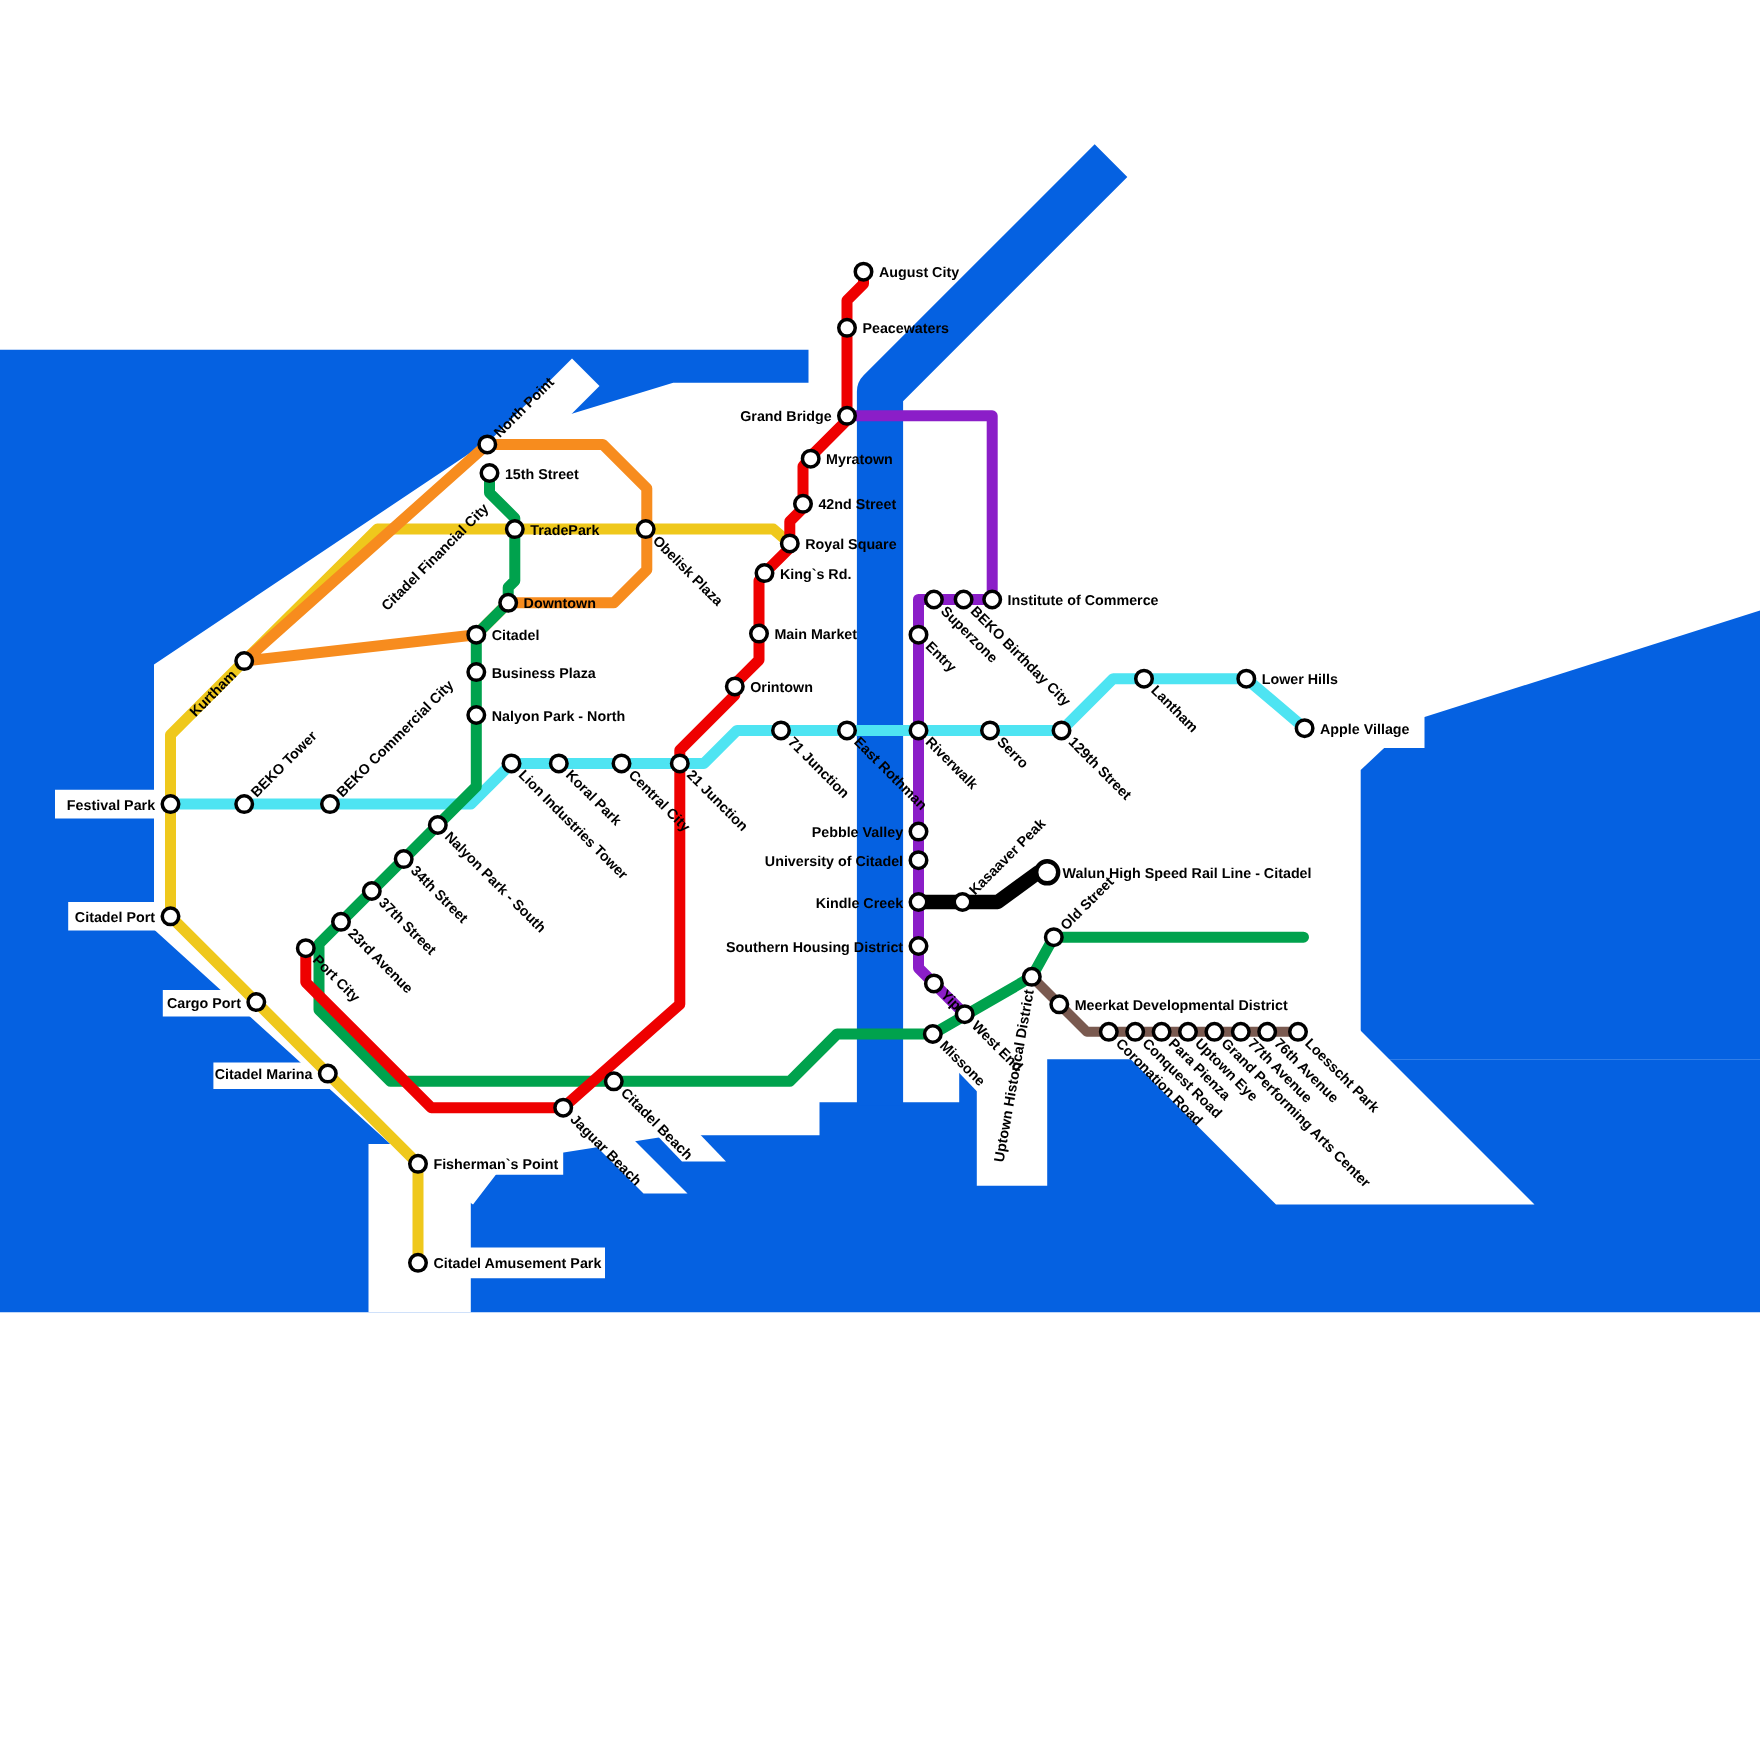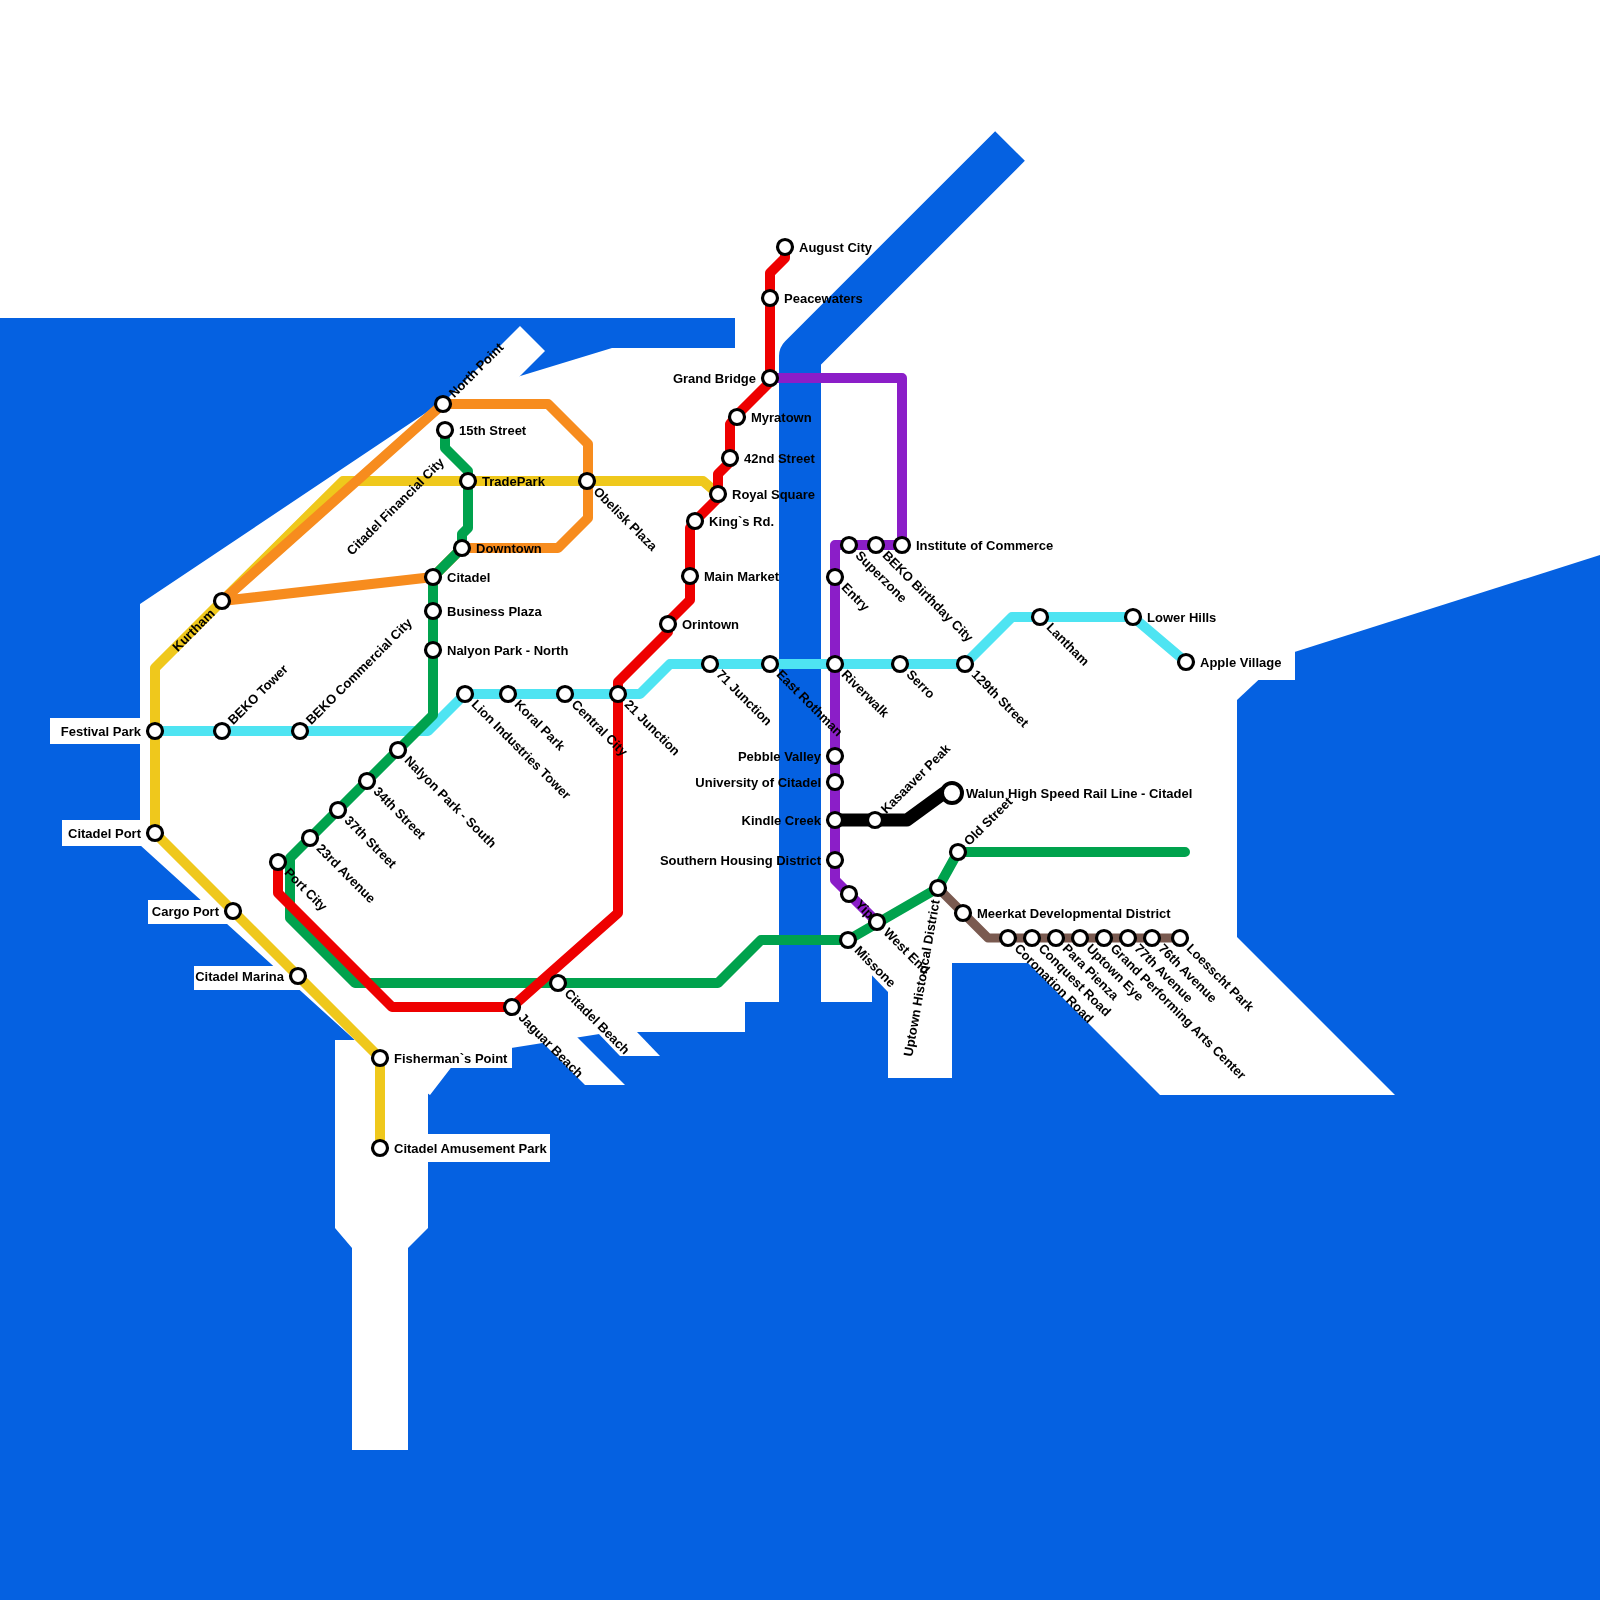--- a/index.html
+++ b/index.html
@@ -1,16 +1,16 @@
 <!DOCTYPE html>
 <html><head>
 <meta charset="utf-8">
 <style>
   html,body{margin:0;padding:0;background:#ffffff;}
-  #map-root{width:1600px;height:1600px;position:relative;}
+  #map-root{width:1600px;height:1193px;position:relative;}
   svg{display:block;}
   svg text{font:bold 13px "Liberation Sans",sans-serif;fill:#000;}
 </style>
 </head>
 <body>
 
 <div id="map-root">
     <svg viewBox="0 0 1600 1600" width="1600" height="1600">
       <rect x="0" y="0" width="1600" height="1600" fill="#ffffff"></rect>
       <polygon points="0,318 735,318 735,348 612,348 448,398 140,604 140,845 368,1052 430,1095 430,1600 0,1600" fill="#0561E1"></polygon>

